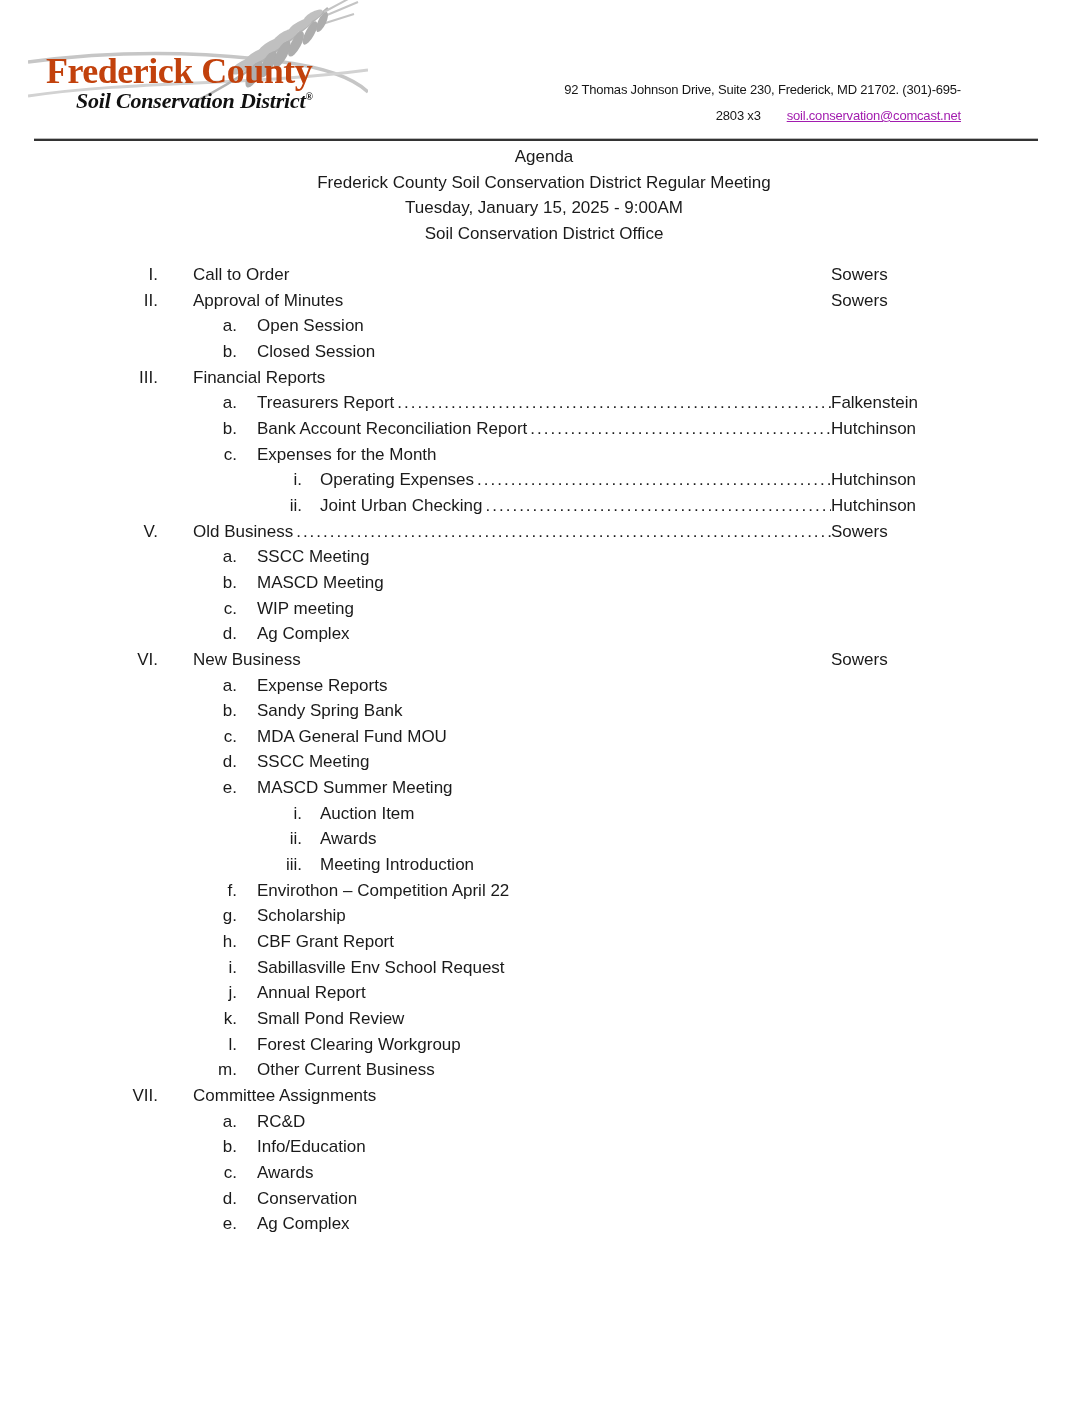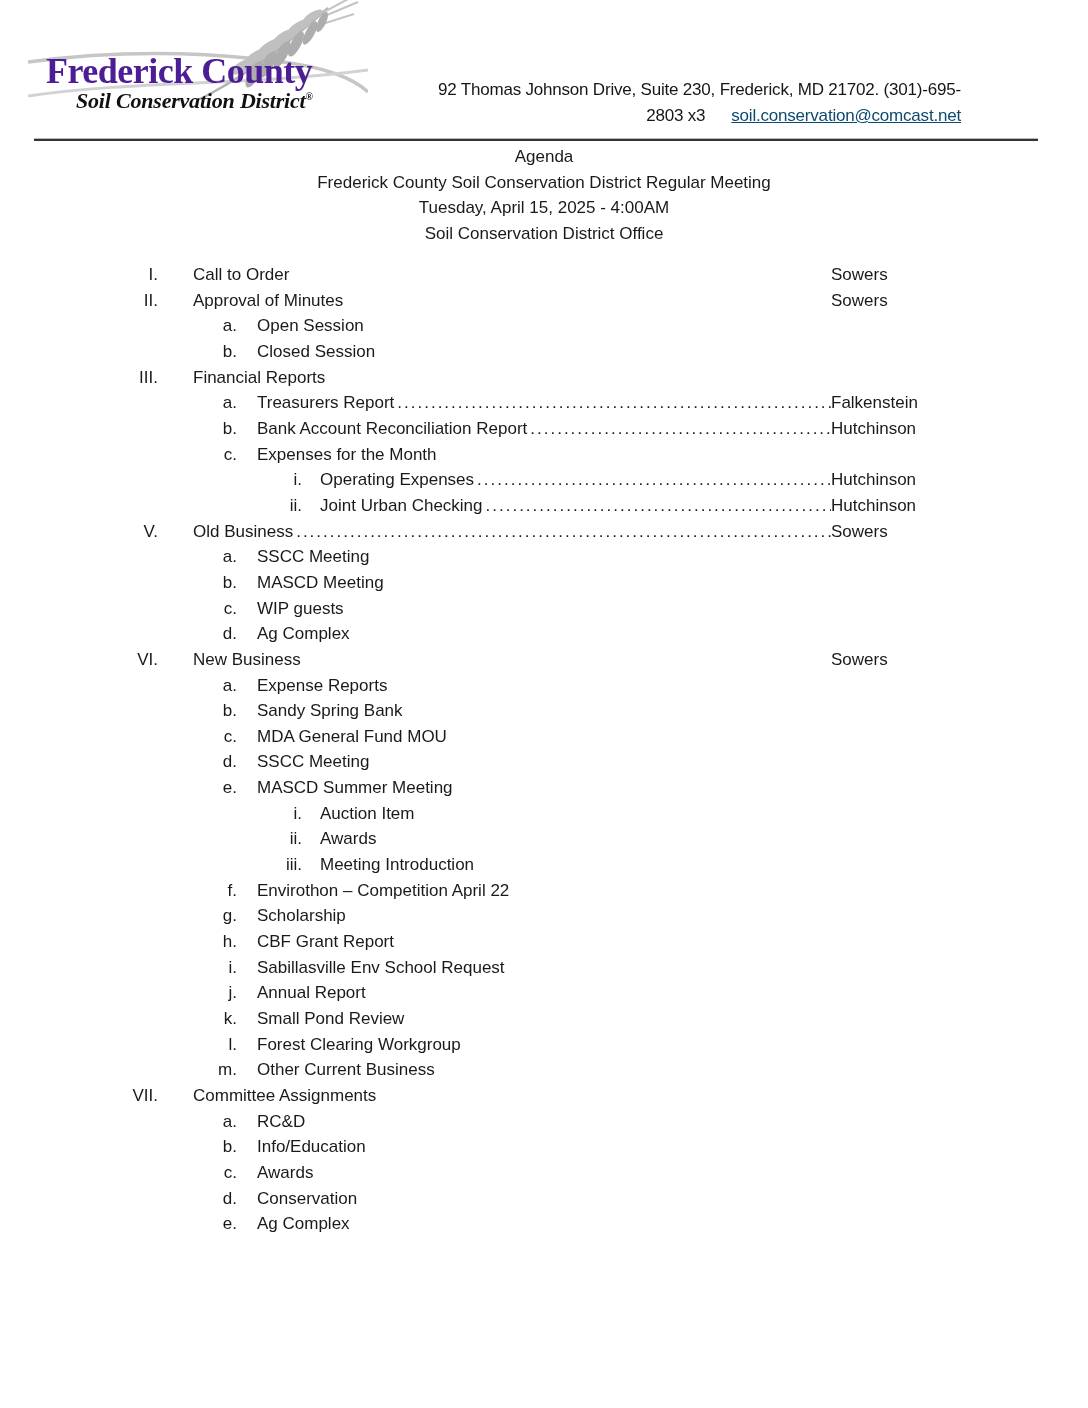--- a/index.html
+++ b/index.html
@@ -12,33 +12,33 @@
     overflow:hidden;
   }
 
   
   .logo-wrap { position:absolute; left:0; top:0; width:360px; height:130px; }
   .wheat-svg { position:absolute; left:28px; top:0; width:340px; height:128px; }
   .logo-line1 {
     position:absolute; left:46px; top:50px;
     font-family:"Liberation Serif", serif;
     font-weight:bold; font-size:36px; letter-spacing:-0.5px;
-    color:#4c1d95; white-space:nowrap;
+    color:#c2410c; white-space:nowrap;
   }
   .logo-line2 {
     position:absolute; left:76px; top:88px;
     font-family:"Liberation Serif", serif;
     font-weight:bold; font-style:italic; font-size:22px; letter-spacing:-0.2px;
     color:#111; white-space:nowrap;
   }
   .logo-reg { font-size:10px; vertical-align:super; font-style:normal; }
 
   .address-block {
     position:absolute; left:300px; top:77px; width:661px;
-    text-align:right; font-size:17px; line-height:26px;
+    text-align:right; font-size:13px; line-height:26px;
     letter-spacing:-0.2px; color:#161616; white-space:nowrap;
   }
   .address-line2 { display:block; }
   .email-link { margin-left:26px; text-decoration:underline; cursor:pointer; }
 
   .header-rule {
     position:absolute; left:34px; top:139px; width:1004px; height:2px;
     background:#333333; box-shadow:0 -1px 0 #b9b9b9;
   }
 
@@ -91,30 +91,30 @@
       <ellipse cx="294" cy="22" rx="11" ry="4" transform="rotate(-64 294 22)" fill="#adadad"></ellipse>
     </g>
   </svg>
   <div class="logo-line1">Frederick County</div>
   <div class="logo-line2"><span>Soil Conservation District</span><span class="logo-reg">®</span></div>
 </div>
 
 <div class="address-block">
   <span>92 Thomas Johnson Drive, Suite 230, Frederick, MD 21702. (301)-695-</span>
   <span class="address-line2">
-    <span>2803 x3</span><a class="email-link" id="email-link" style="color: #0c4a6e;">soil.conservation@comcast.net</a>
+    <span>2803 x3</span><a class="email-link" id="email-link" style="color: #a21caf;">soil.conservation@comcast.net</a>
   </span>
 </div>
 
 <div class="header-rule"></div>
 
 <div class="title-block">
   <div>Agenda</div>
   <div>Frederick County Soil Conservation District Regular Meeting</div>
-  <div>Tuesday, April 15, 2025 - 4:00AM</div>
+  <div>Tuesday, January 15, 2025 - 9:00AM</div>
   <div>Soil Conservation District Office</div>
 </div>
 
 <div class="agenda-list" id="agenda-list">
     <div class="row lvl1">
     <div class="zone">
       <span class="marker">I.</span>
       <span class="text">Call to Order</span>
       <span class="leader"></span>
     </div>
@@ -212,21 +212,21 @@
     <div class="zone">
       <span class="marker">b.</span>
       <span class="text">MASCD Meeting</span>
       <span class="leader"></span>
     </div>
     <span class="name"></span>
   </div>
     <div class="row lvl2">
     <div class="zone">
       <span class="marker">c.</span>
-      <span class="text">WIP guests</span>
+      <span class="text">WIP meeting</span>
       <span class="leader"></span>
     </div>
     <span class="name"></span>
   </div>
     <div class="row lvl2">
     <div class="zone">
       <span class="marker">d.</span>
       <span class="text">Ag Complex</span>
       <span class="leader"></span>
     </div>

